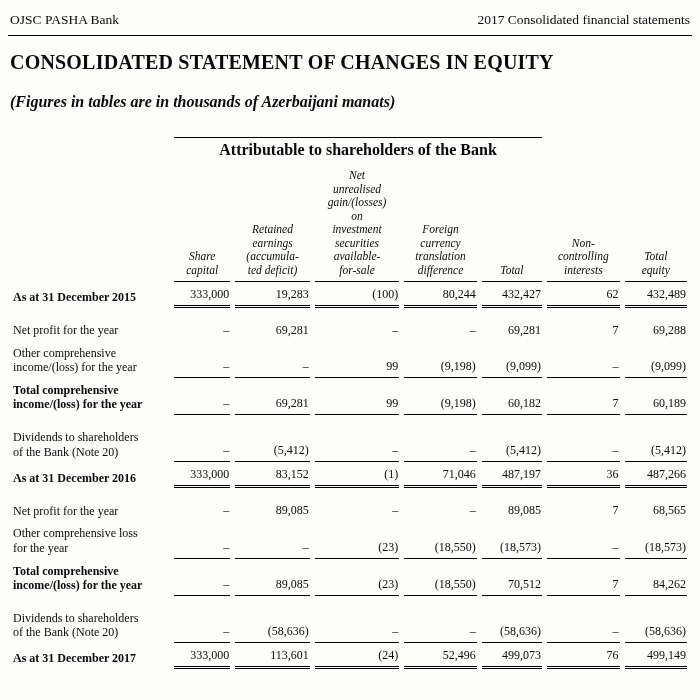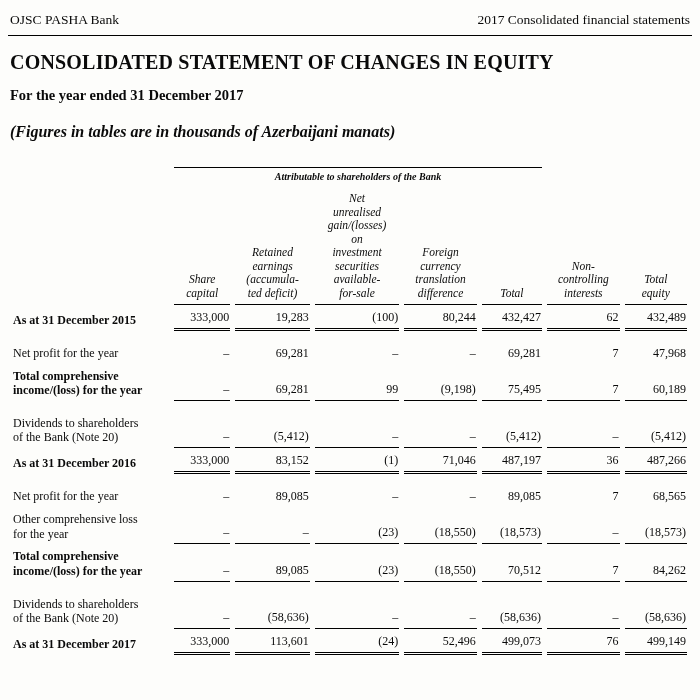--- a/index.html
+++ b/index.html
@@ -30,22 +30,22 @@
     border-collapse:separate; border-spacing:5px 0;
     table-layout:fixed; font-size:12px;
   }
   col.c-label { width:155px; }
   col.c1 { width:56px; }  col.c2 { width:74px; }
   col.c3 { width:84px; }  col.c4 { width:72px; }
   col.c5 { width:60px; }  col.c6 { width:72px; }
   col.c7 { width:62px; }
   td { vertical-align:bottom; }
   td.spanner {
-    text-align:center; font-weight:bold; font-style:italic;
-    border-top:1.5px solid #000; padding:3px 0 10px 0; font-size:10px;
+    text-align:center; font-weight:bold; 
+    border-top:1.5px solid #000; padding:3px 0 10px 0; font-size:16px;
   }
   td.colhead {
     text-align:center; font-weight:normal; font-style:italic;
     white-space:pre-line; line-height:1.18;
     border-bottom:1px solid #000; padding:0 0 3px 0; font-size:11.5px;
   }
   td.label {
     text-align:left; white-space:pre-line; line-height:1.22;
     padding:5px 0 3px 0;
   }
@@ -59,21 +59,20 @@
 <body>
 
 <div class="page">
 
   <div class="doc-header">
     <span>OJSC PASHA Bank</span>
     <span>2017 Consolidated financial statements</span>
   </div>
 
   <div class="doc-title">CONSOLIDATED STATEMENT OF CHANGES IN EQUITY</div>
-  <div class="doc-subtitle">For the year ended 31 December 2017</div>
   <div class="doc-note">(Figures in tables are in thousands of Azerbaijani manats)</div>
 
   <table class="equity">
     <colgroup>
       <col class="c-label">
         <col class="c1">
         <col class="c2">
         <col class="c3">
       <col class="c4">
         <col class="c5">
@@ -127,30 +126,41 @@
           <td class="num">432,489</td>
         </tr>
         <tr class="plain gap">
           <td class="label">Net profit for the year</td>
           <td class="num">–</td>
           <td class="num">69,281</td>
           <td class="num">–</td>
           <td class="num">–</td>
           <td class="num">69,281</td>
           <td class="num">7</td>
-          <td class="num">47,968</td>
+          <td class="num">69,288</td>
+        </tr>
+        <tr class="ruled">
+          <td class="label">Other comprehensive
+income/(loss) for the year</td>
+          <td class="num">–</td>
+          <td class="num">–</td>
+          <td class="num">99</td>
+          <td class="num">(9,198)</td>
+          <td class="num">(9,099)</td>
+          <td class="num">–</td>
+          <td class="num">(9,099)</td>
         </tr>
         <tr class="subtotal">
           <td class="label">Total comprehensive
 income/(loss) for the year</td>
           <td class="num">–</td>
           <td class="num">69,281</td>
           <td class="num">99</td>
           <td class="num">(9,198)</td>
-          <td class="num">75,495</td>
+          <td class="num">60,182</td>
           <td class="num">7</td>
           <td class="num">60,189</td>
         </tr>
         <tr class="ruled gap">
           <td class="label">Dividends to shareholders
 of the Bank (Note 20)</td>
           <td class="num">–</td>
           <td class="num">(5,412)</td>
           <td class="num">–</td>
           <td class="num">–</td>

